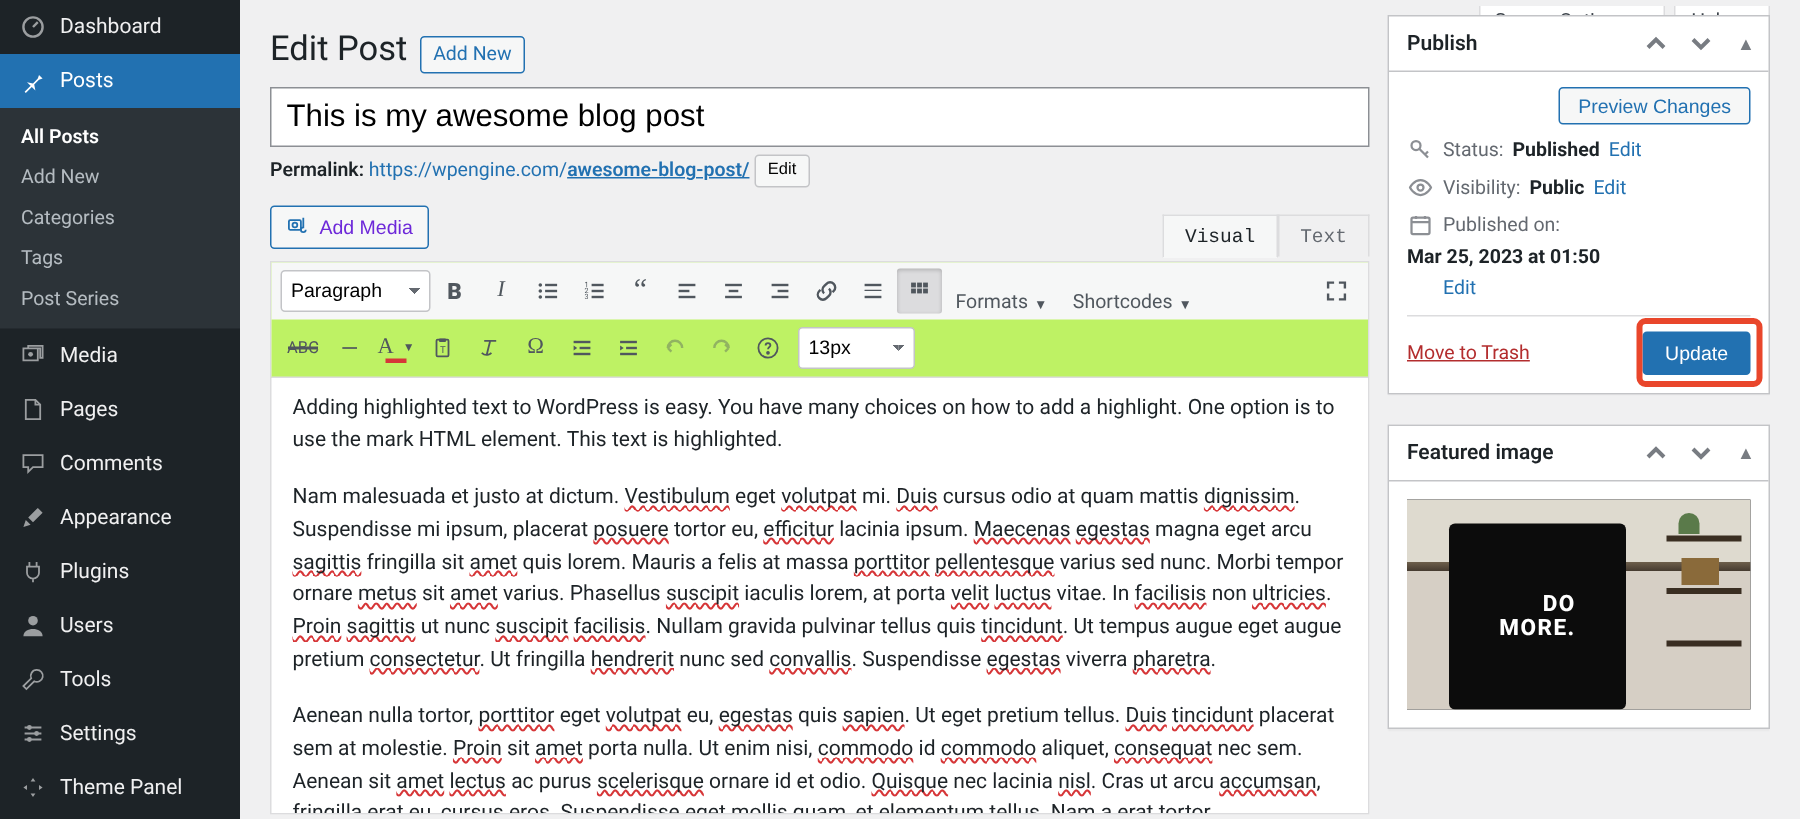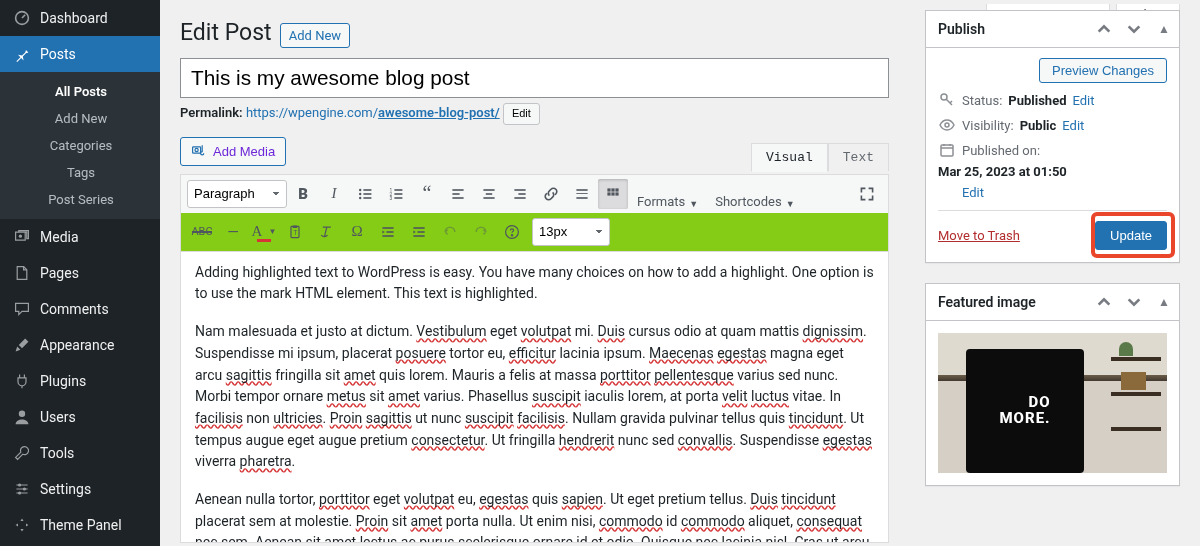--- a/index.html
+++ b/index.html
@@ -7,49 +7,49 @@
 a { color: #2271b1; text-decoration: none; }
 
 
 .sidebar { position: absolute; left: 0; top: 0; width: 160px; height: 546px; background: #1d2327; color: #f0f0f1; }
 .menu-item { display: flex; align-items: center; padding: 8px 12px; color: #f0f0f1; font-size: 14px; cursor: pointer; }
 .menu-item .icon { width: 20px; height: 20px; margin-right: 8px; display: flex; align-items: center; justify-content: center; opacity: 0.6; }
 .menu-item.current { background: #2271b1; color: #fff; font-weight: 400; position: relative; }
 .menu-item.current .icon { opacity: 1; }
 .menu-item.current::after { content: ''; position: absolute; right: -8px; top: 50%; transform: translateY(-50%); border: 8px solid transparent; border-right-color: #f0f0f1; }
 .submenu { background: #2c3338; padding: 6px 0; }
-.submenu-item { padding: 6px 12px 6px 14px; font-size: 13px; color: rgba(240,246,252,0.7); cursor: pointer; text-align: center; }
+.submenu-item { padding: 6px 12px 6px 14px; font-size: 13px; color: rgba(240,246,252,0.7); cursor: pointer; }
 .submenu-item.current { color: #fff; font-weight: 600; }
 
 
 .main { position: absolute; left: 160px; top: 0; right: 0; height: 546px; background: #f0f0f1; }
 .top-tabs { position: absolute; top: 4px; right: 20px; display: flex; gap: 6px; }
 .screen-tab { background: #fff; border: 1px solid #dcdcde; border-top: none; padding: 3px 10px; font-size: 13px; border-radius: 0 0 4px 4px; cursor: pointer; display: flex; align-items: center; gap: 5px; }
 .screen-tab .tri { font-size: 10px; }
-.content { padding: 10px 20px 0 20px; display: flex; gap: 36px; }
+.content { padding: 10px 20px 0 20px; display: flex; gap: 12px; }
 .col-main { flex: 1; min-width: 0; }
 .col-side { width: 255px; }
 
 h1.page-title { font-size: 23px; font-weight: 400; color: #1d2327; display: inline-block; margin-right: 5px; padding: 9px 0 4px 0; }
 .btn-outline { display: inline-block; border: 1px solid #2271b1; color: #2271b1; padding: 4px 8px; border-radius: 3px; font-size: 13px; cursor: pointer; background: #f6f7f7; }
 
 #title-input { width: 100%; padding: 3px 10px; font-size: 1.6em; line-height: 1.4; height: 40px; border: 1px solid #8c8f94; background: #fff; margin: 8px 0 5px 0; }
 .permalink { font-size: 13px; margin-bottom: 12px; }
 .permalink strong { font-weight: 600; color: #1d2327; }
 .permalink .slug { font-weight: 600; text-decoration: underline; }
 .btn-small { border: 1px solid #c3c4c7; background: #f6f7f7; padding: 0 8px; font-size: 11px; line-height: 1.8; border-radius: 3px; cursor: pointer; vertical-align: middle; }
 
 .media-btn { display: inline-flex; align-items: center; gap: 6px; border: 1px solid #2271b1; color: #6d28d9; background: #f6f7f7; padding: 4px 10px; border-radius: 3px; cursor: pointer; font-size: 13px; margin-bottom: 8px; }
 
 .editor-box { border: 1px solid #dcdcde; background: #fff; position: relative; }
 .editor-tabs { position: absolute; top: -32px; right: -1px; display: flex; }
 .editor-tab { border: 1px solid #dcdcde; border-bottom: none; padding: 6px 14px; font-size: 13px; background: #f0f0f1; cursor: pointer; color: #646970; font-family: Liberation Mono, monospace; }
 .editor-tab.active { background: #f6f7f7; border-bottom: 1px solid #f6f7f7; margin-bottom: -1px; color: #1d2327; }
 
-.toolbar { background: #84cc16; border-bottom: 1px solid #dcdcde; }
+.toolbar { background: #bef264; border-bottom: 1px solid #dcdcde; }
 .toolbar-row { display: flex; align-items: center; padding: 4px 6px; flex-wrap: wrap; gap: 1px; min-height: 34px; position: relative; }
 .toolbar-row.first { background: #f6f7f7; }
 .tb-select { height: 28px; border: 1px solid #c3c4c7; border-radius: 3px; background: #fff; font-size: 13px; padding: 0 22px 0 6px; appearance: none; background-image: linear-gradient(45deg, transparent 50%, #646970 50%), linear-gradient(135deg, #646970 50%, transparent 50%); background-position: right 10px center, right 6px center; background-size: 4px 4px, 4px 4px; background-repeat: no-repeat; }
 .tb-btn { width: 30px; height: 30px; display: flex; align-items: center; justify-content: center; cursor: pointer; border-radius: 2px; color: #50575e; font-size: 15px; }
 .tb-btn.active { background: #dcdcde; box-shadow: inset 0 1px 3px rgba(0,0,0,0.2); }
 .tb-dd { padding: 0 8px; height: 30px; display: flex; align-items: flex-end; gap: 4px; cursor: pointer; color: #50575e; }
 .tb-dd .tri { font-size: 9px; }
 .fullscreen-btn { position: absolute; right: 6px; top: 4px; }
 
 .editor-body { padding: 10px 14px 6px 14px; font-size: 14px; color: #1d2327; line-height: 1.55; height: 290px; overflow: hidden; }

